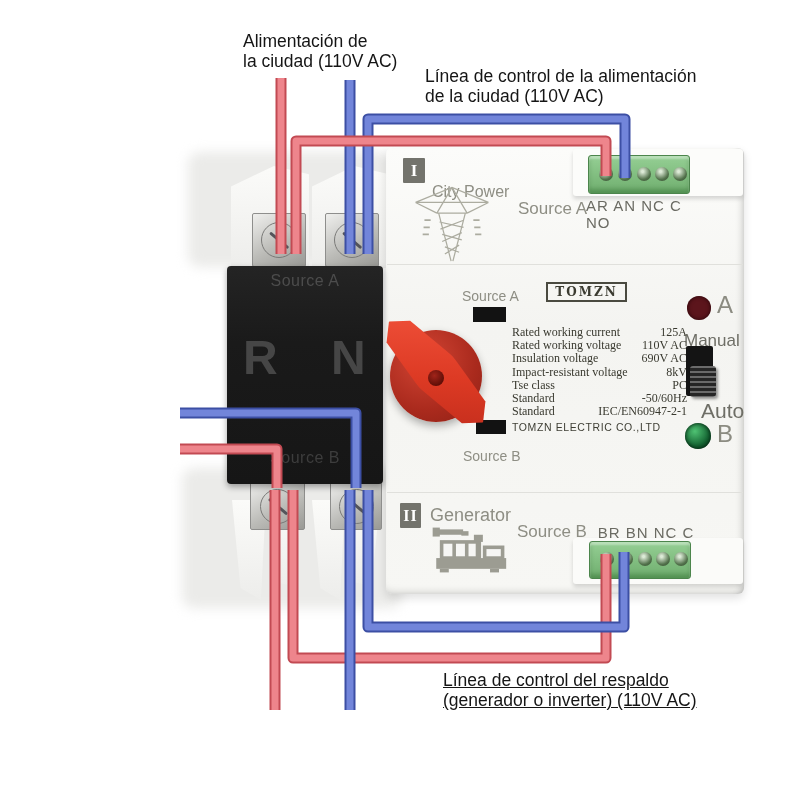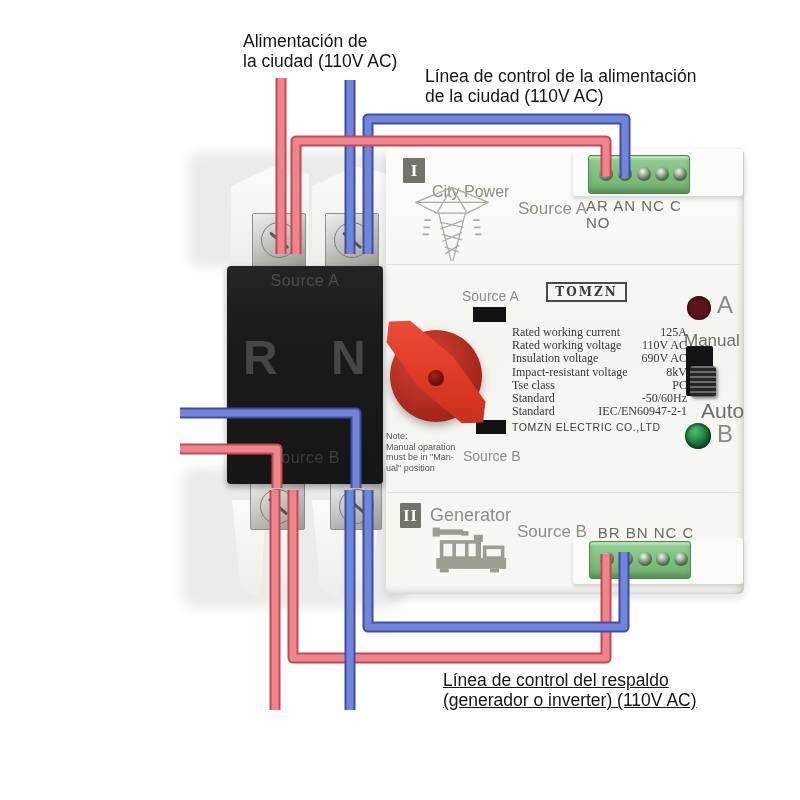--- a/index.html
+++ b/index.html
@@ -118,24 +118,20 @@
     <div class="spec-row">
         <span>Standard</span>
         <span>-50/60Hz</span>
       </div>
     <div class="spec-row">
         <span>Standard</span>
         <span>IEC/EN60947-2-1</span>
       </div>
   </div>
   <div class="abs" style="left:512px;top:421px;width:180px;font-size:10.5px;font-weight:normal;letter-spacing:.6px;color:#3e3e34;z-index:2;">TOMZN ELECTRIC CO.,LTD</div>
-  <div class="abs ml" style="left:386px;top:431px;width:78px;font-size:9px;line-height:10.5px;color:#56564e;z-index:2;">Note:
-Manual oparation
-must be in "Man-
-ual" position</div>
   <div class="abs" style="left:476px;top:420px;width:30px;height:14px;background:#121212;z-index:2;"></div>
   <div class="abs facetext" style="left:463px;top:448px;font-size:14px;z-index:2;">Source B</div>
 
   <div class="abs" style="left:687px;top:296px;width:24px;height:24px;border-radius:50%;z-index:2;
        background:radial-gradient(circle at 38% 32%,#b05560,#5c151c 62%,#360archive8 100%);background-color:#5c151c;box-shadow:inset 0 0 4px #240408;"></div>
   <div class="abs" style="left:717px;top:291px;font-size:24px;color:#8b8b81;z-index:2;">A</div>
   <div class="abs" style="left:684px;top:331px;font-size:17px;color:#6e6e66;z-index:2;">Manual</div>
   <div class="abs" style="left:686px;top:346px;width:27px;height:50px;background:#141414;border-radius:2px;z-index:2;"></div>
   <div class="abs" style="left:690px;top:366px;width:26px;height:31px;border-radius:3px;z-index:3;
        background:repeating-linear-gradient(180deg,#6b6b6b 0 2px,#262626 2px 5px);box-shadow:2px 2px 3px rgba(0,0,0,.4);"></div>

